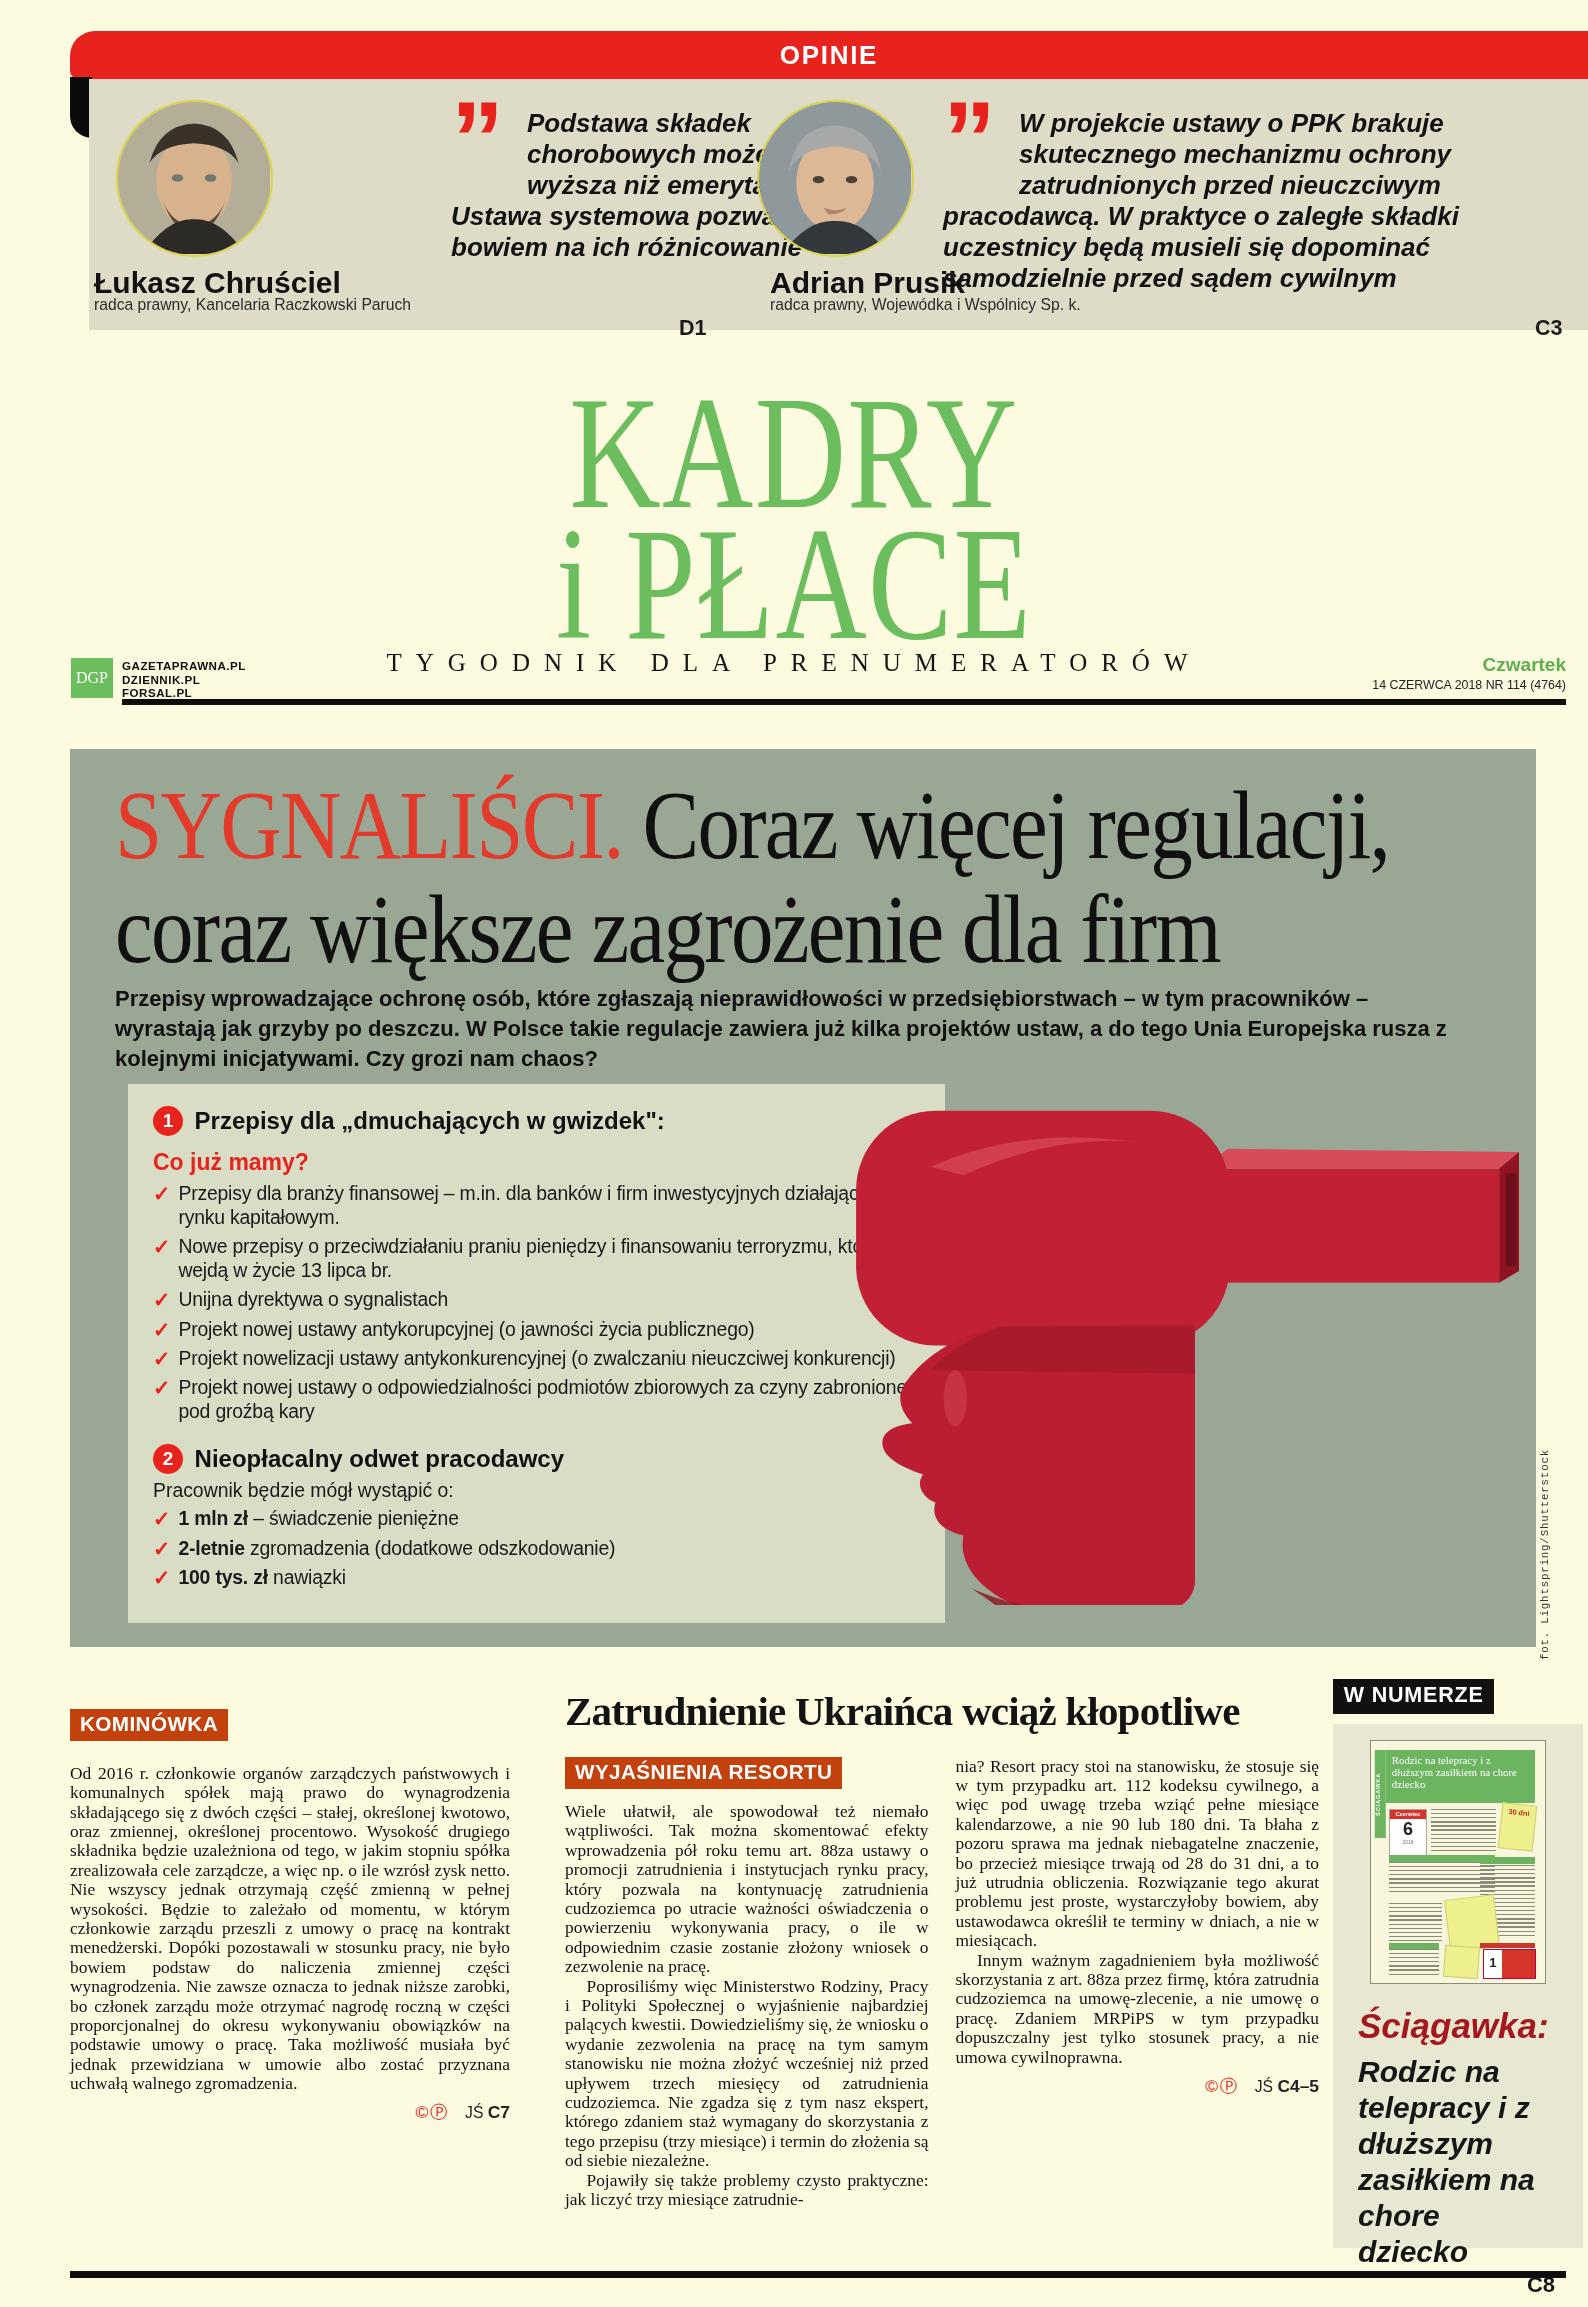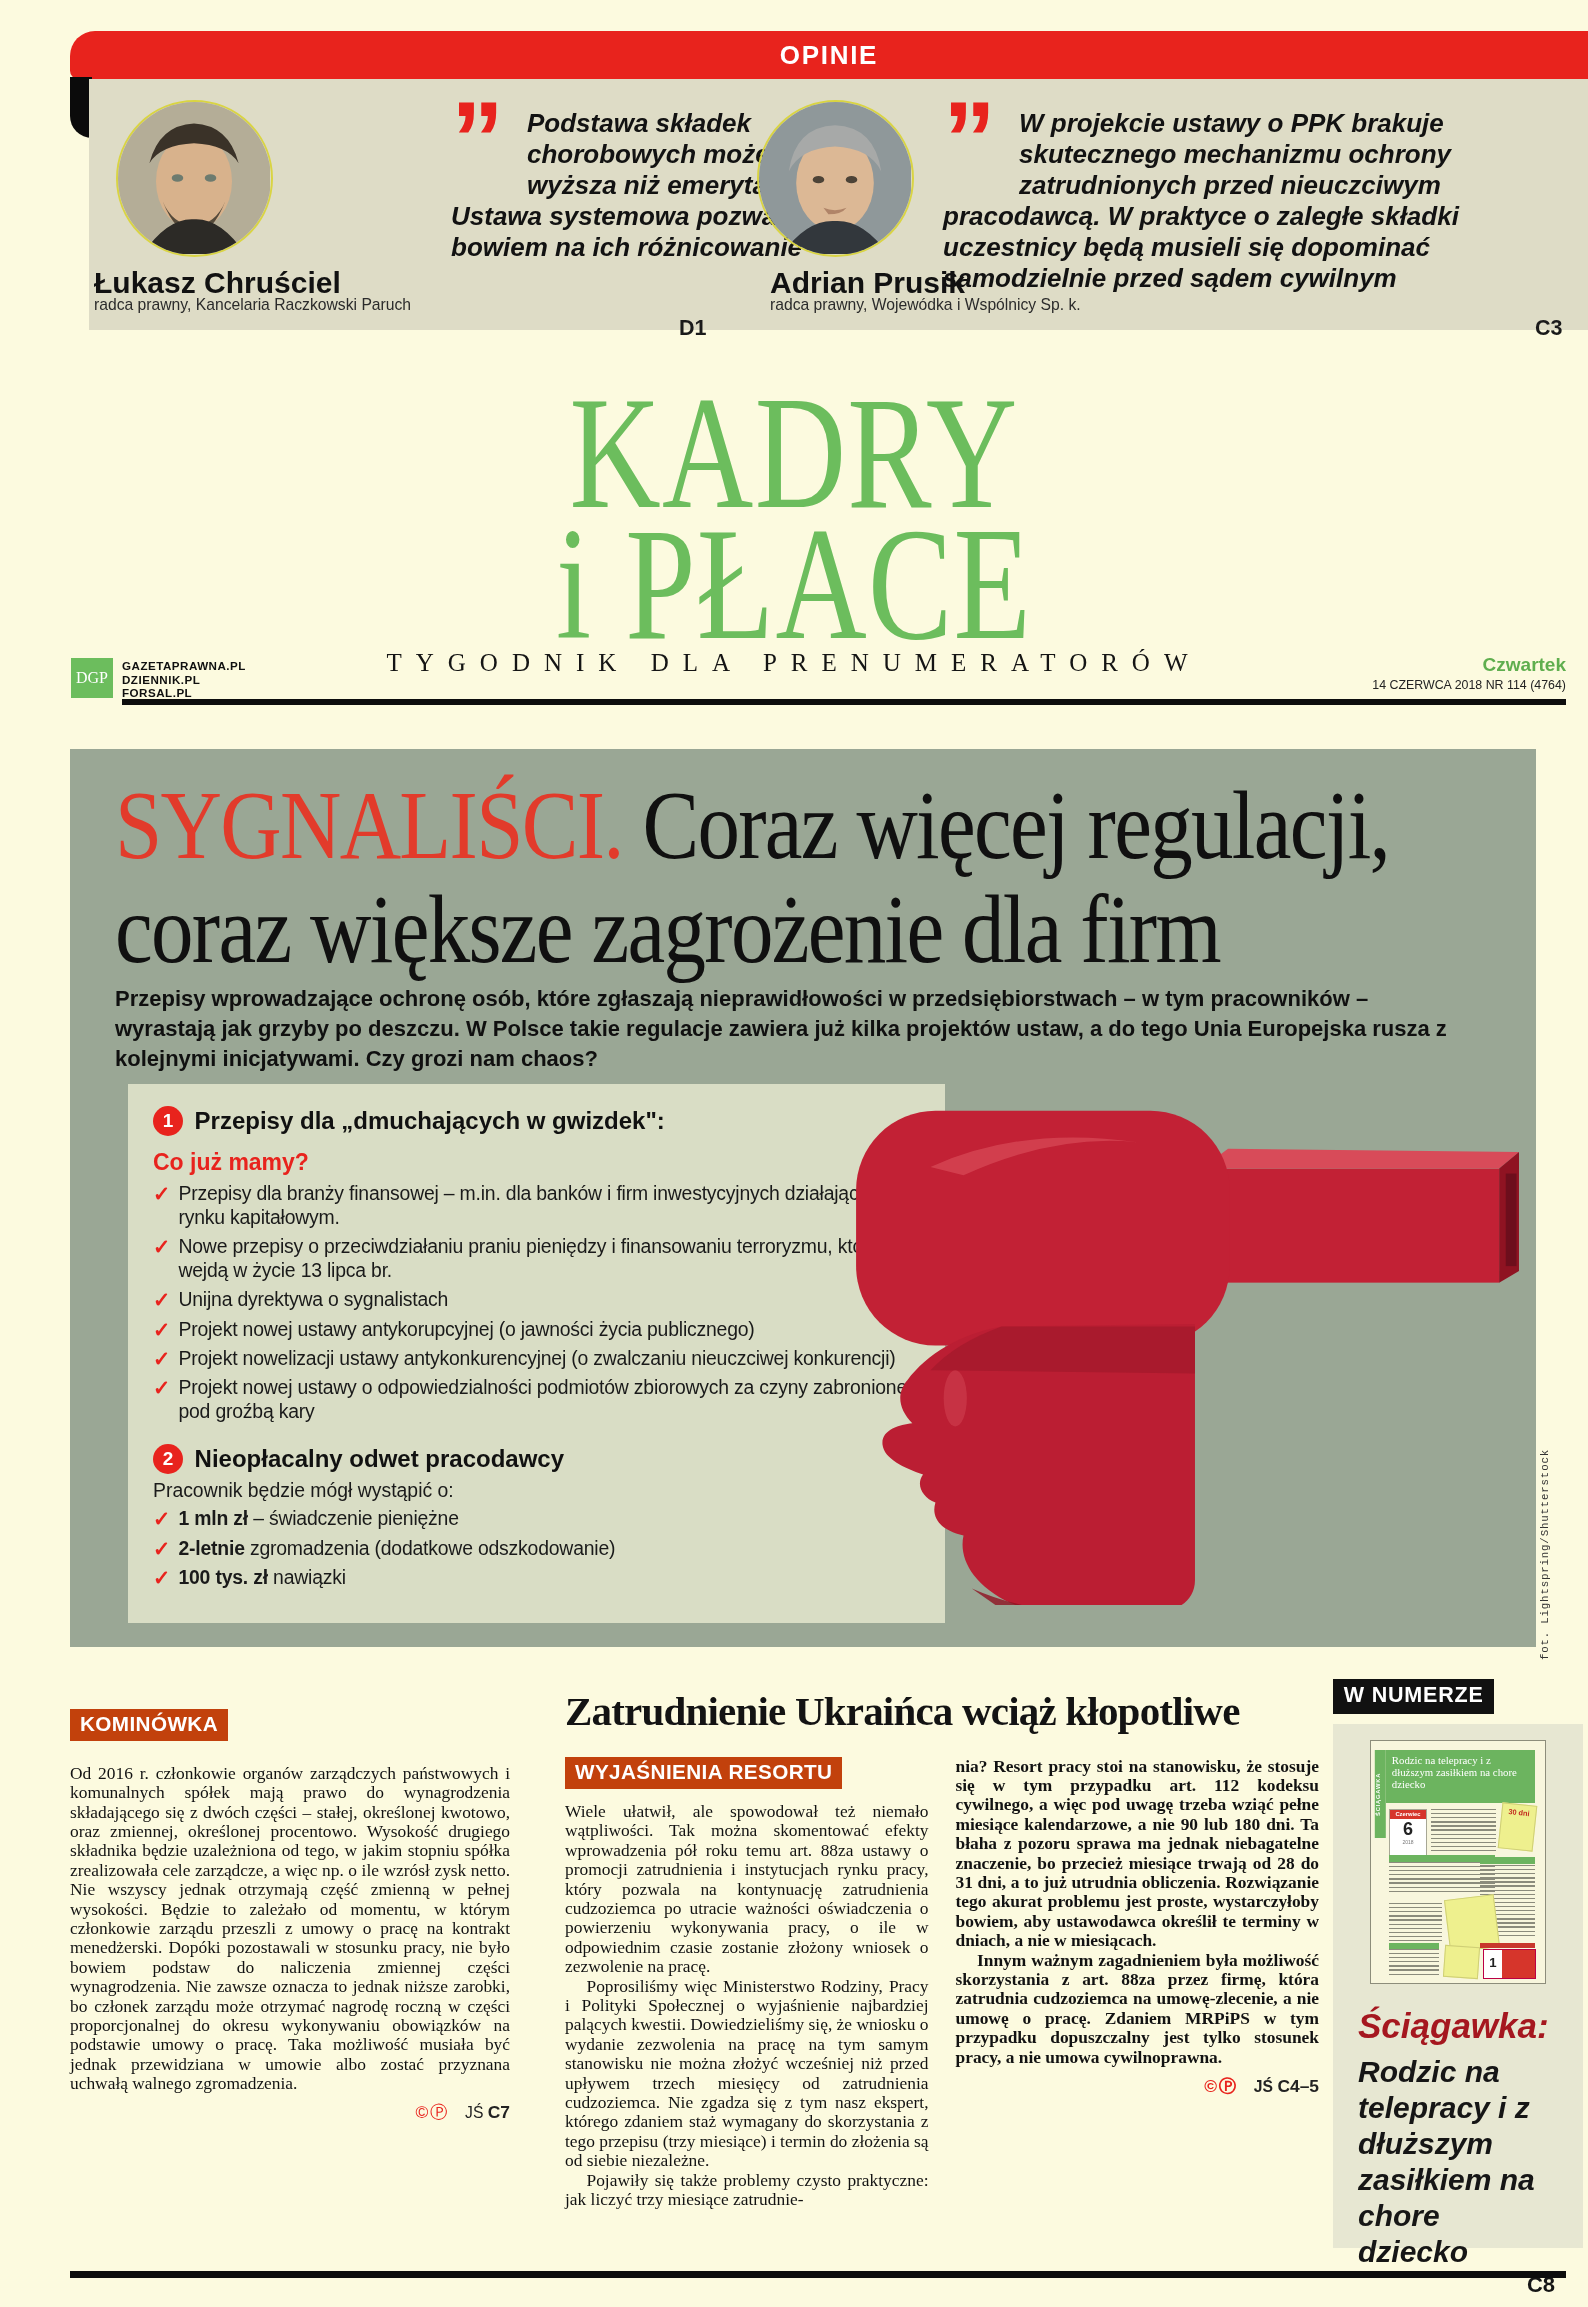--- a/index.html
+++ b/index.html
@@ -85,21 +85,21 @@
   .p0{margin:0;}
   .sign{text-align:right;font-size:15.7px;margin-top:6.6px;color:#222;}
   .sign .cp{color:#e8231d;font-size:17.4px;letter-spacing:1.7px;margin-right:11.6px;}
   .sign b{font-size:17.4px;}
   .artA{position:absolute;left:70px;top:1687px;width:440px;}
   .artA .tag{margin-top:21.5px;}
   .artA .bodytxt{margin-top:23px;}
   .artB{position:absolute;left:565px;top:1687px;width:754px;}
   .cols{display:flex;margin-top:21.5px;}
   .colx{width:364px;}
-  .col2{margin-left:27px;font-weight:bold;}
+  .col2{margin-left:27px;}
   .colx .tag{margin-bottom:13.2px;}
   
   .sideC{position:absolute;left:1333px;top:1679px;width:250px;}
   .panelC{margin-top:10px;background:#e7e7d2;height:524px;box-sizing:border-box;padding:16.5px 0 0;}
   .thumb{position:relative;width:174px;height:242px;margin:0 auto;background:#f8f6dd;
          border:0.8px solid #8d8d7b;overflow:hidden;}
   .t-strip{position:absolute;left:4.1px;top:8.3px;width:10.8px;height:88px;background:#6cb45f;
            color:#fff;font-size:5.8px;font-weight:bold;writing-mode:vertical-rl;
            transform:rotate(180deg);text-align:center;letter-spacing:0.8px;}
   .t-head{position:absolute;left:15px;top:8.3px;width:149px;height:53px;background:#6cb45f;

